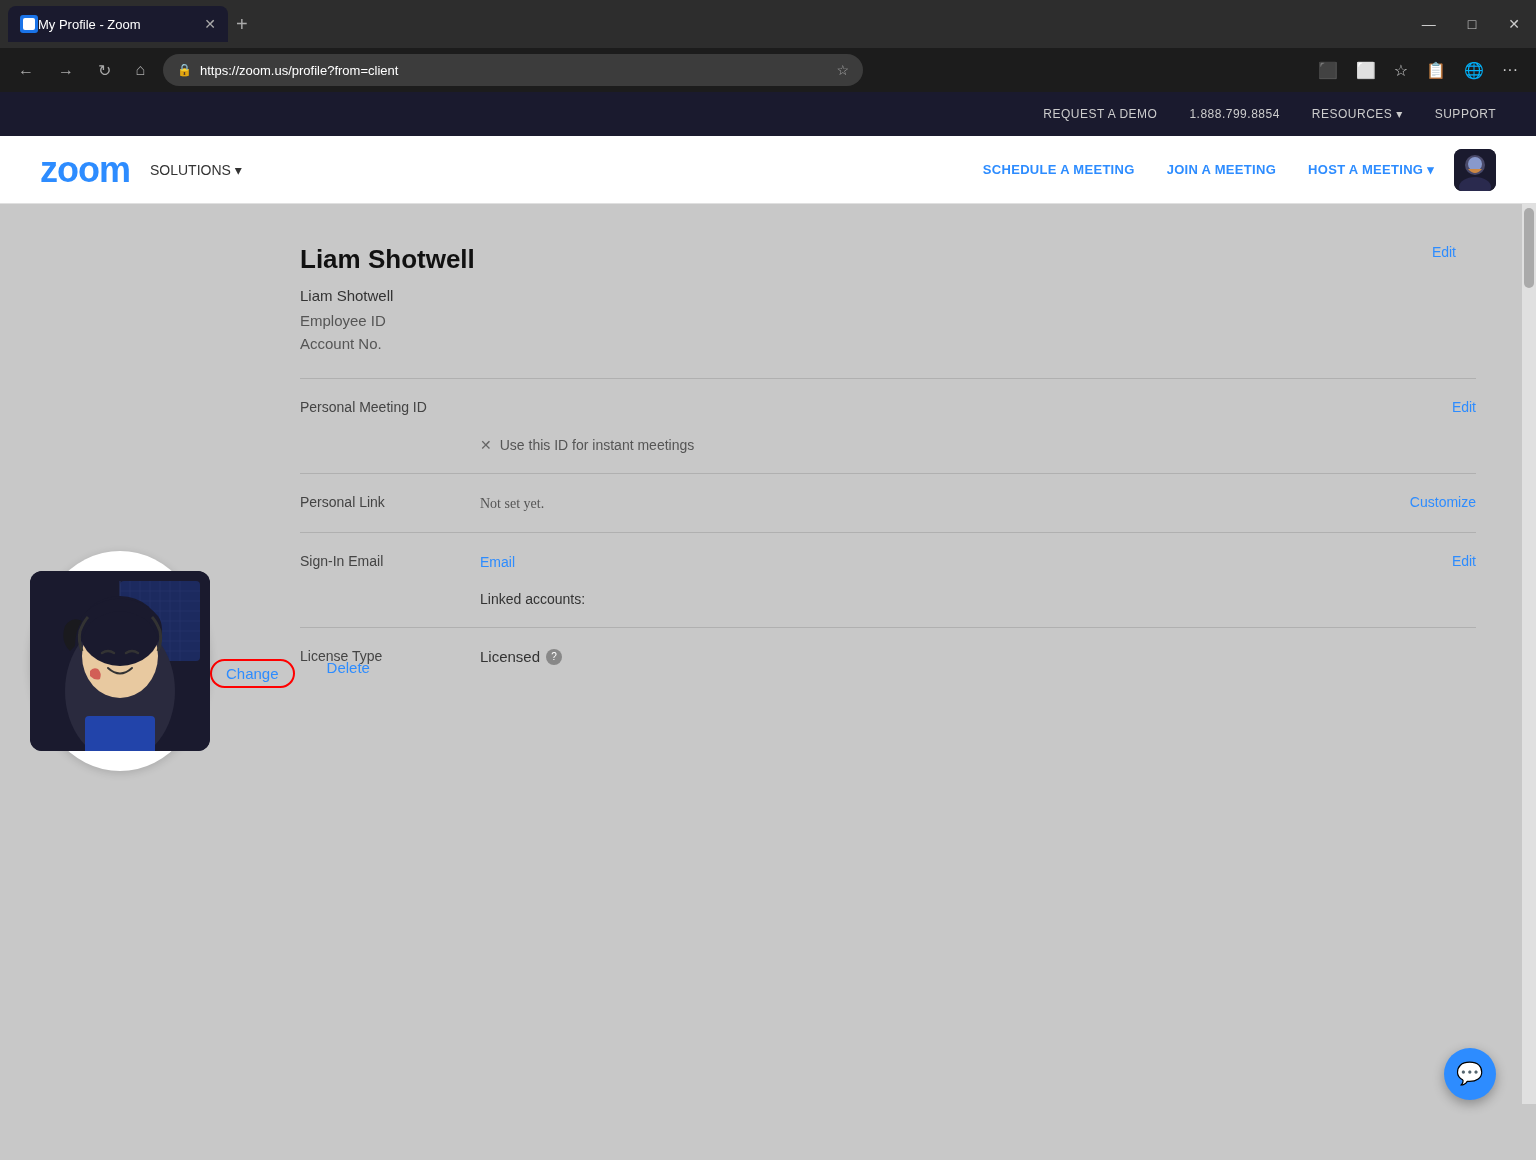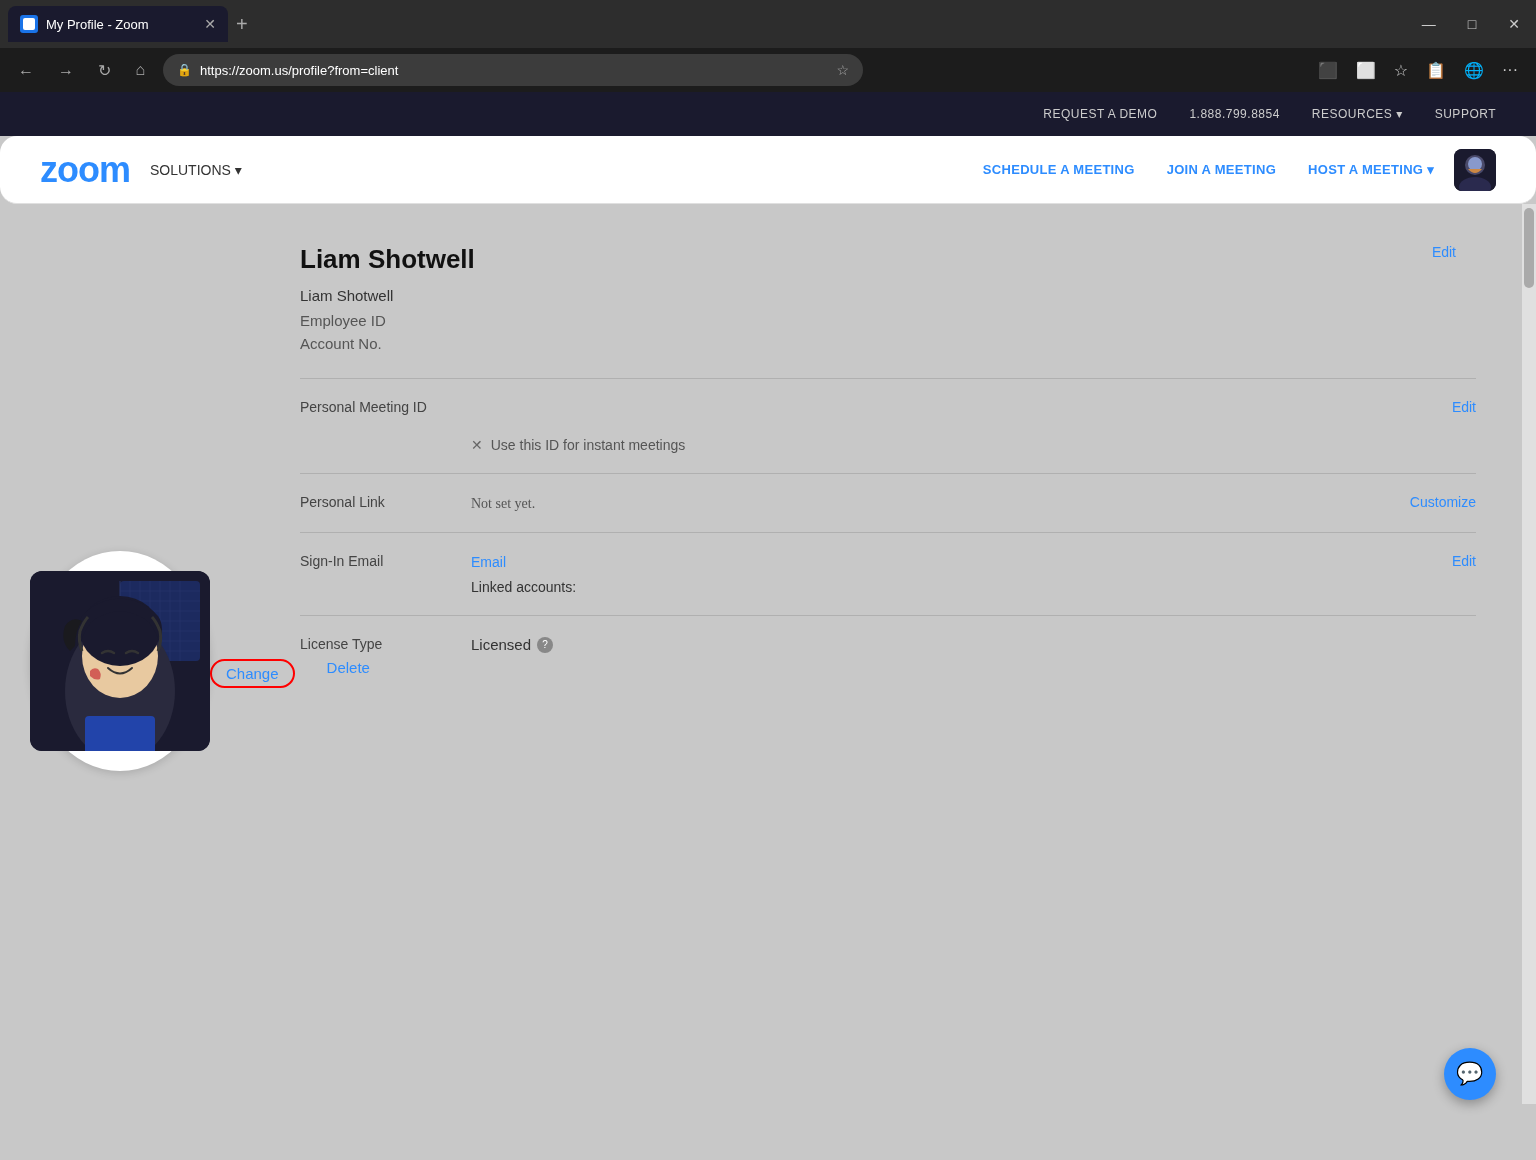--- a/index.html
+++ b/index.html
@@ -1,21 +1,21 @@
 <!DOCTYPE html>
 <html><head>
   <meta charset="utf-8">
   <style>
     * { margin: 0; padding: 0; box-sizing: border-box; }
     body { font-family: -apple-system, BlinkMacSystemFont, 'Segoe UI', sans-serif; background: #c8c8c8; width: 1536px; min-height: 1160px; }
 
     
     .browser-chrome { background: #2d2d2d; width: 100%; }
     .browser-titlebar { background: #2d2d2d; display: flex; align-items: center; height: 48px; padding: 0 8px; }
-    .browser-tab { background: #1a1a2e; border-radius: 8px 8px 0 0; display: flex; align-items: center; padding: 0 12px; height: 36px; min-width: 220px; color: #fff; font-size: 13px; gap: 8px; }
+    .browser-tab { background: #1a1a2e; border-radius: 8px 8px 0 0; display: flex; align-items: center; padding: 0 12px; height: 36px; min-width: 220px; color: #fff; font-size: 13px; }
     .tab-favicon { width: 18px; height: 18px; background: #1a73e8; border-radius: 3px; display: flex; align-items: center; justify-content: center; }
     .tab-favicon-inner { width: 12px; height: 12px; background: white; border-radius: 2px; }
     .tab-close { margin-left: auto; color: #aaa; cursor: pointer; font-size: 14px; }
     .tab-new { color: #aaa; margin-left: 8px; font-size: 20px; cursor: pointer; }
     .window-controls { margin-left: auto; display: flex; gap: 16px; color: #ccc; font-size: 14px; }
     .window-btn { cursor: pointer; padding: 4px 8px; }
 
     .browser-addressbar { background: #1c1c1c; display: flex; align-items: center; height: 44px; padding: 0 12px; gap: 12px; }
     .nav-btn { color: #aaa; font-size: 16px; cursor: pointer; padding: 4px 6px; }
     .address-box { flex: 1; background: #3c3c3c; border-radius: 20px; display: flex; align-items: center; padding: 0 14px; height: 32px; gap: 8px; max-width: 700px; }
@@ -24,21 +24,21 @@
     .star-icon { color: #aaa; font-size: 14px; }
     .toolbar-icons { margin-left: auto; display: flex; align-items: center; gap: 6px; }
     .toolbar-icon-btn { color: #ccc; font-size: 16px; cursor: pointer; padding: 4px 6px; }
 
     
     .top-nav { background: #1a1a2e; display: flex; align-items: center; justify-content: flex-end; padding: 0 40px; height: 44px; color: white; font-size: 12px; gap: 32px; }
     .top-nav-item { color: #ccc; cursor: pointer; font-weight: 500; letter-spacing: 0.5px; }
     .top-nav-item.has-arrow::after { content: ' ▾'; }
 
     
-    .main-nav { background: white; display: flex; align-items: center; padding: 0 40px; height: 68px; border-bottom: 1px solid #e0e0e0; border-radius: 17px; }
+    .main-nav { background: white; display: flex; align-items: center; padding: 0 40px; height: 68px; border-bottom: 1px solid #e0e0e0; }
     .zoom-logo { color: #2D8CFF; font-size: 36px; font-weight: 700; letter-spacing: -1px; margin-right: 20px; }
     .solutions-btn { color: #333; font-size: 14px; cursor: pointer; font-weight: 500; margin-right: auto; }
     .solutions-btn::after { content: ' ▾'; }
     .main-nav-links { display: flex; align-items: center; gap: 32px; }
     .main-nav-link { color: #2D8CFF; font-size: 13px; font-weight: 600; cursor: pointer; letter-spacing: 0.3px; }
     .main-nav-link.has-arrow::after { content: ' ▾'; color: #2D8CFF; }
     .avatar-btn { width: 42px; height: 42px; border-radius: 8px; overflow: hidden; cursor: pointer; margin-left: 20px; background: #1a1a2e; display: flex; align-items: center; justify-content: center; }
 
     
     .profile-area { background: #c8c8c8; display: flex; padding: 0; position: relative; min-height: 900px; }
@@ -64,29 +64,29 @@
     
     .profile-section { background: transparent; padding: 20px 0; border-bottom: 1px solid #b0b0b0; position: relative; }
     .profile-section:last-child { border-bottom: none; }
     .section-edit { position: absolute; right: 20px; top: 20px; color: #2D8CFF; font-size: 14px; cursor: pointer; font-weight: 500; }
 
     .profile-name { font-size: 26px; font-weight: 700; color: #111; margin-bottom: 12px; }
     .profile-subname { font-size: 15px; color: #333; margin-bottom: 8px; }
     .profile-field { font-size: 15px; color: #555; margin-bottom: 6px; }
 
     .section-label { font-size: 14px; color: #444; font-weight: 400; min-width: 160px; }
-    .section-row { display: flex; align-items: flex-start; padding: 20px 0; border-bottom: 1px solid #b0b0b0; position: relative; gap: 11px; }
+    .section-row { display: flex; align-items: flex-start; padding: 20px 0; border-bottom: 1px solid #b0b0b0; position: relative; gap: 20px; }
     .section-row:last-child { border-bottom: none; }
     .section-content { flex: 1; }
     .section-action { color: #2D8CFF; font-size: 14px; cursor: pointer; font-weight: 500; white-space: nowrap; }
     .instant-meeting-row { display: flex; align-items: center; gap: 8px; color: #555; font-size: 14px; margin-top: 8px; }
     .x-icon { color: #666; font-size: 14px; }
     .not-set { color: #555; font-size: 14px; font-family: Liberation Serif, serif; }
     .show-link { color: #2D8CFF; font-size: 14px; cursor: pointer; font-weight: 500; }
-    .linked-accounts { font-size: 14px; color: #333; margin-top: 8px; font-weight: 500; }
+    .linked-accounts { font-size: 14px; color: #333; margin-top: 20px; font-weight: 500; }
     .licensed-badge { display: flex; align-items: center; gap: 6px; font-size: 15px; color: #333; font-weight: 500; }
     .info-circle { width: 16px; height: 16px; border-radius: 50%; background: #888; color: white; font-size: 10px; display: inline-flex; align-items: center; justify-content: center; cursor: pointer; }
 
     
     .chat-fab { width: 52px; height: 52px; border-radius: 50%; background: #2D8CFF; position: fixed; bottom: 60px; right: 40px; display: flex; align-items: center; justify-content: center; cursor: pointer; box-shadow: 0 4px 12px rgba(0,0,0,0.3); z-index: 100; }
     .chat-fab-icon { color: white; font-size: 22px; }
 
     
     .pmid-empty { height: 30px; }
   </style>

